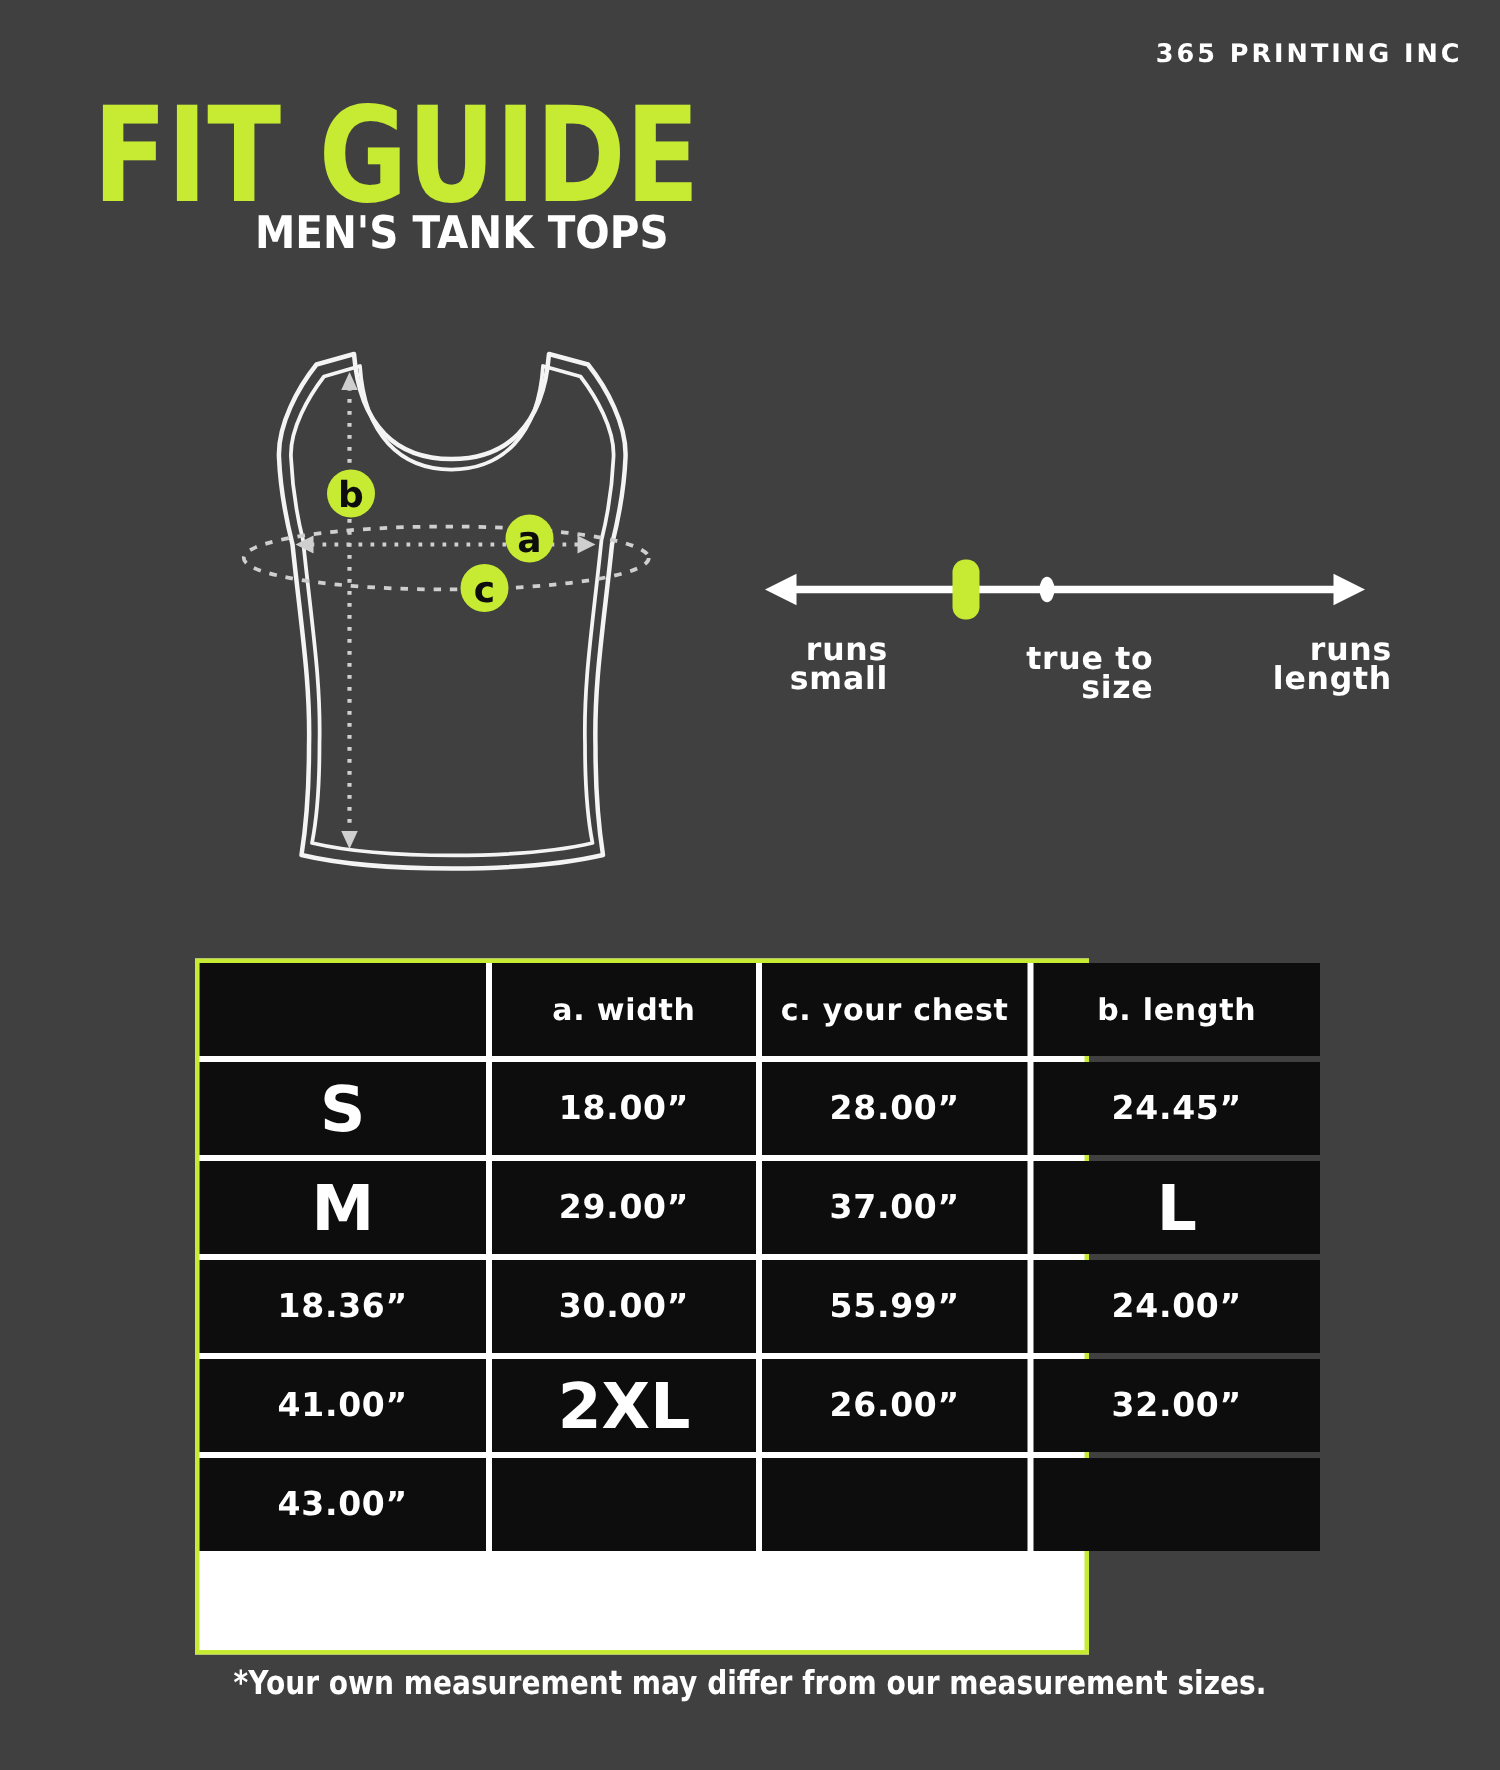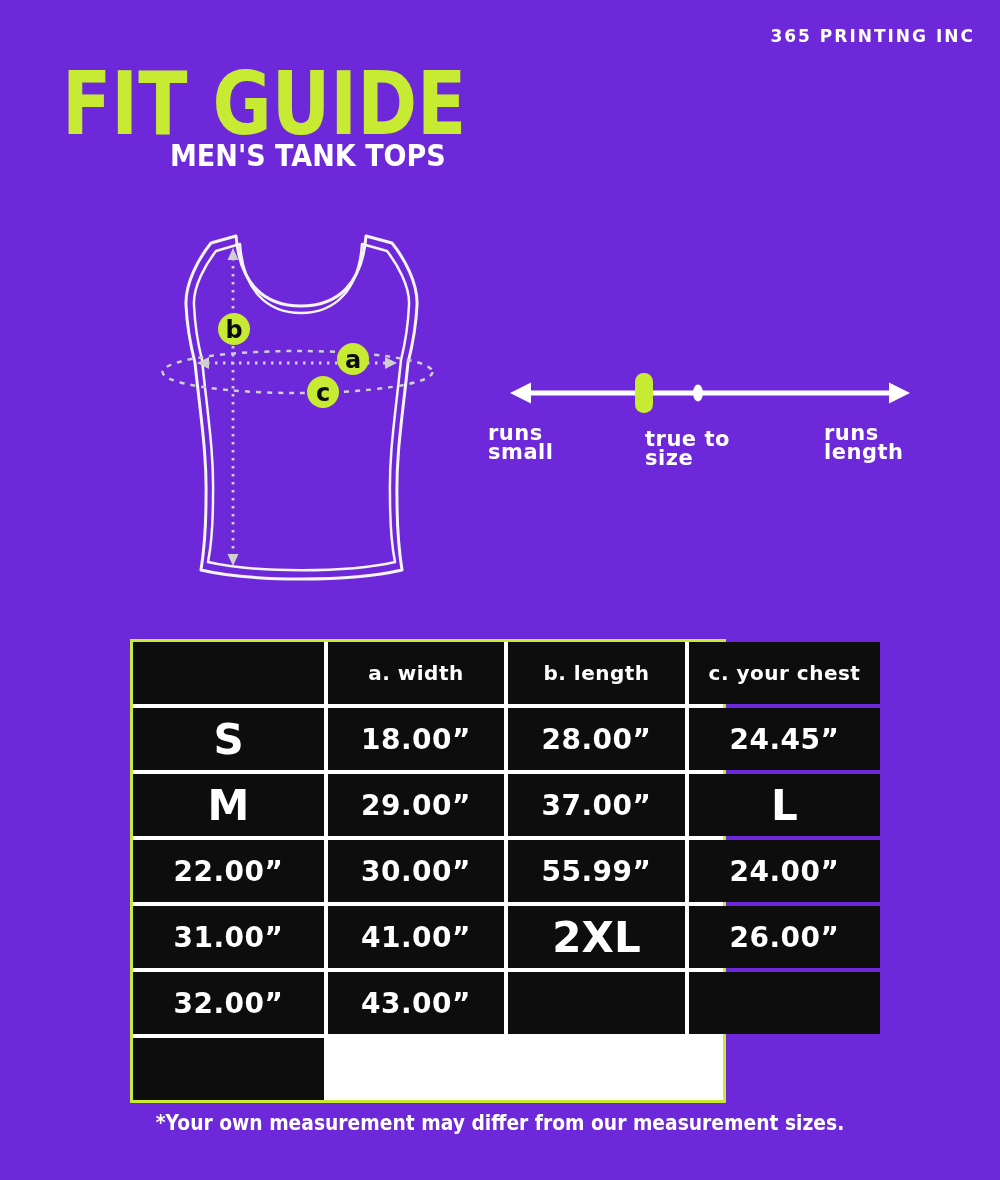--- a/index.html
+++ b/index.html
@@ -1,17 +1,17 @@
 <!DOCTYPE html>
 <html><head>
 <meta charset="utf-8">
 <style>
   html,body{margin:0;padding:0;background:#000;}
   .canvas{
-    position:relative;width:1000px;height:1180px;background:#6d28d9;
+    position:relative;width:1000px;height:1180px;background:#404040;
     font-family:"DejaVu Sans",sans-serif;color:#ffffff;overflow:hidden;
   }
   .brand{
     position:absolute;top:26px;right:25px;
     font-size:17px;font-weight:bold;letter-spacing:2px;white-space:nowrap;
   }
   .title{
     position:absolute;left:62px;top:60px;margin:0;
     font-size:88px;font-weight:bold;color:#c7ea32;line-height:1;
     transform:scaleX(0.82);transform-origin:left top;white-space:nowrap;
@@ -27,39 +27,39 @@
   .outline.inner{stroke-width:2.5;}
   .measure{stroke:#cfcfcf;fill:none;}
   .arrowhead{fill:#cfcfcf;stroke:none;}
   .marker-circle{fill:#c7ea32;stroke:none;}
   .marker-letter{
     font-family:"DejaVu Sans",sans-serif;font-weight:bold;font-size:24px;
     fill:#0d0d0d;text-anchor:middle;
   }
   .scale-label{
     position:absolute;font-weight:bold;font-size:21px;line-height:19px;
-    text-align:left;letter-spacing:0.5px;
+    text-align:right;letter-spacing:0.5px;
   }
   .scale-label span{display:block;}
   .lbl-left{left:488px;top:424px;width:104px;}
   .lbl-center{left:645px;top:430px;width:124px;}
   .lbl-right{left:824px;top:424px;width:104px;}
   .size-table{
     position:absolute;left:130px;top:639px;width:596px;height:464px;
     box-sizing:border-box;background:#ffffff;border:3px solid #c7ea32;
     display:grid;grid-template-columns:191px 176px 177px 191px;
     grid-template-rows:repeat(7,62px);gap:4px;
   }
   .cell{
     background:#0d0d0d;display:flex;align-items:center;justify-content:center;
     font-weight:bold;overflow:hidden;
   }
   .cell.head{font-size:20px;letter-spacing:0.5px;}
   .cell.size{font-size:42px;}
-  .cell.val{font-size:28px;letter-spacing:0.5px;}
+  .cell.val{font-size:22px;letter-spacing:0.5px;}
   .footnote{
     position:absolute;left:0;top:1110px;width:1000px;text-align:center;
     font-size:22px;font-weight:bold;
     transform:scaleX(0.85);transform-origin:center top;white-space:nowrap;
   }
 </style>
 </head>
 <body>
 
 <div class="canvas">
@@ -143,39 +143,38 @@
     <span>size</span>
   </div>
   <div class="scale-label lbl-right">
     <span>runs</span>
     <span>length</span>
   </div>
 
   <div class="size-table">
     <div class="cell head"></div>
     <div class="cell head">a. width</div>
+    <div class="cell head">c. your chest</div>
     <div class="cell head">b. length</div>
-    <div class="cell head">c. your chest</div>
 
     <div class="cell size">S</div>
     <div class="cell val">18.00”</div>
     <div class="cell val">28.00”</div>
     <div class="cell val">24.45”</div>
 
     <div class="cell size">M</div>
     <div class="cell val">29.00”</div>
     <div class="cell val">37.00”</div>
 
     <div class="cell size">L</div>
-    <div class="cell val">22.00”</div>
+    <div class="cell val">18.36”</div>
     <div class="cell val">30.00”</div>
     <div class="cell val">55.99”</div>
 
     <div class="cell val">24.00”</div>
-    <div class="cell val">31.00”</div>
     <div class="cell val">41.00”</div>
 
     <div class="cell size">2XL</div>
     <div class="cell val">26.00”</div>
     <div class="cell val">32.00”</div>
     <div class="cell val">43.00”</div>
 
     <div class="cell val"></div>
     <div class="cell val"></div>
     <div class="cell val"></div>

